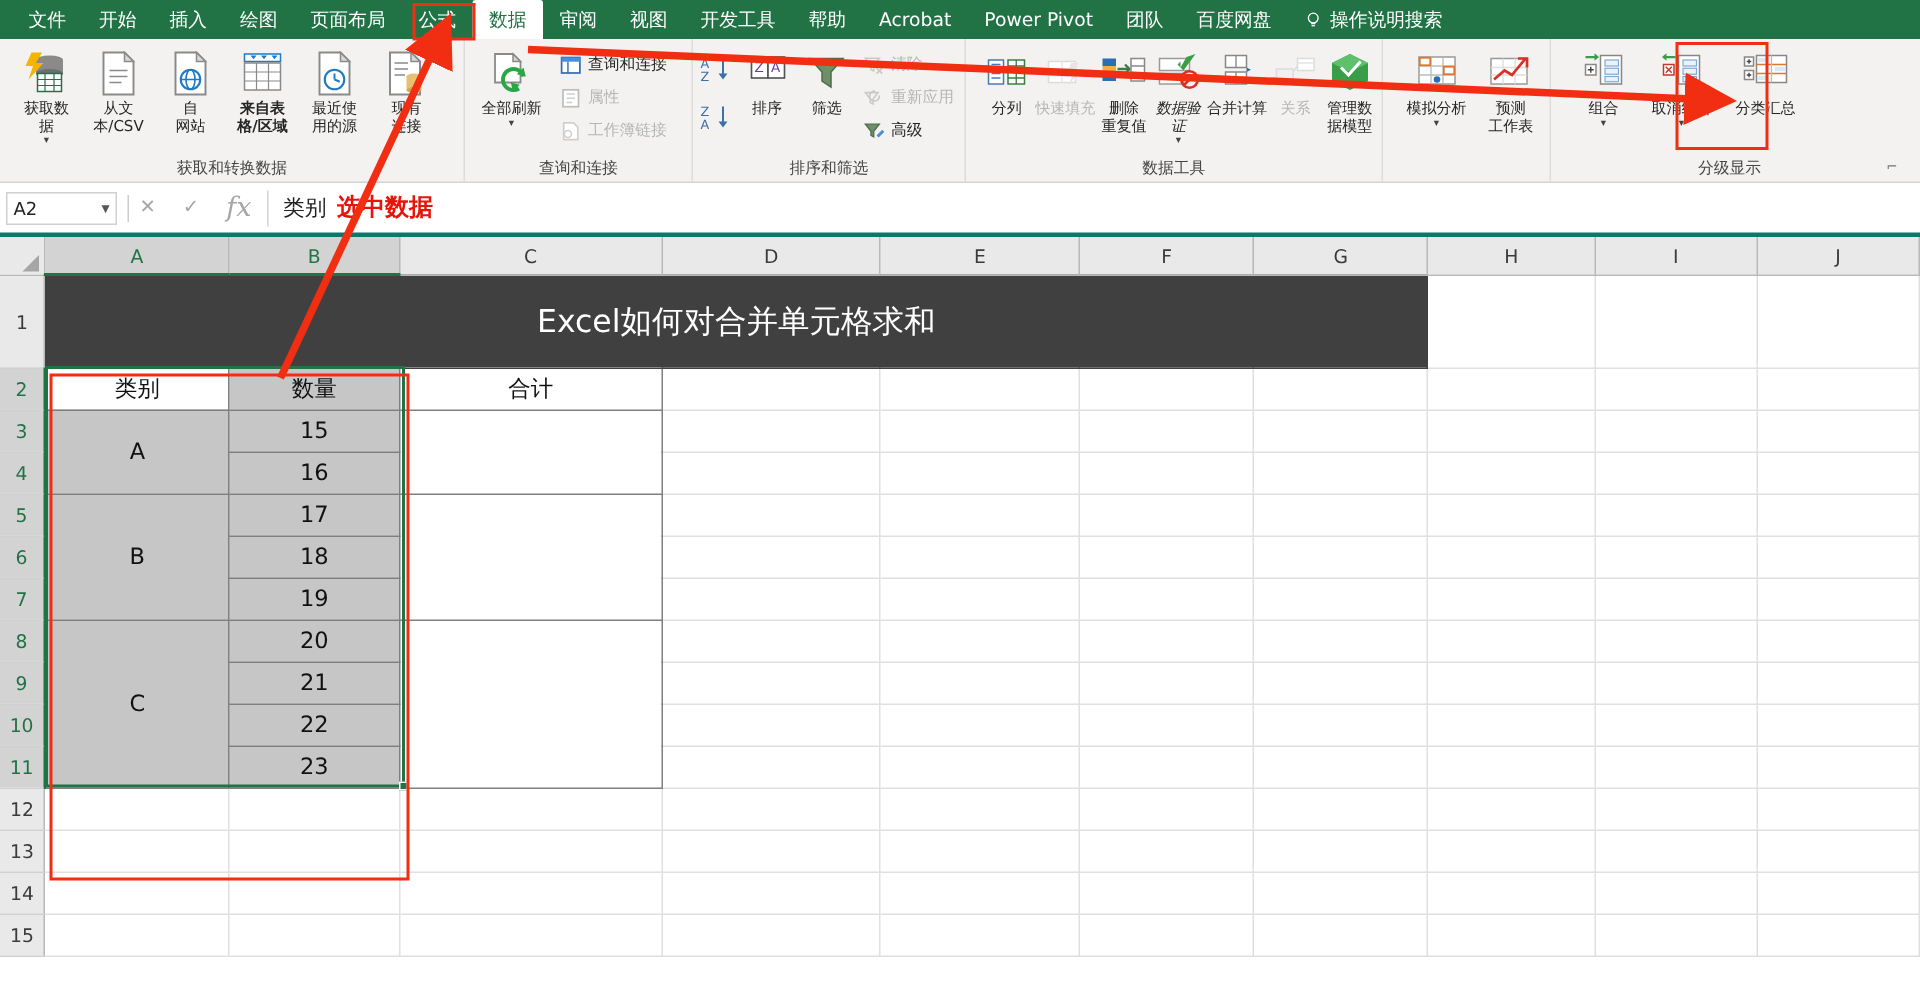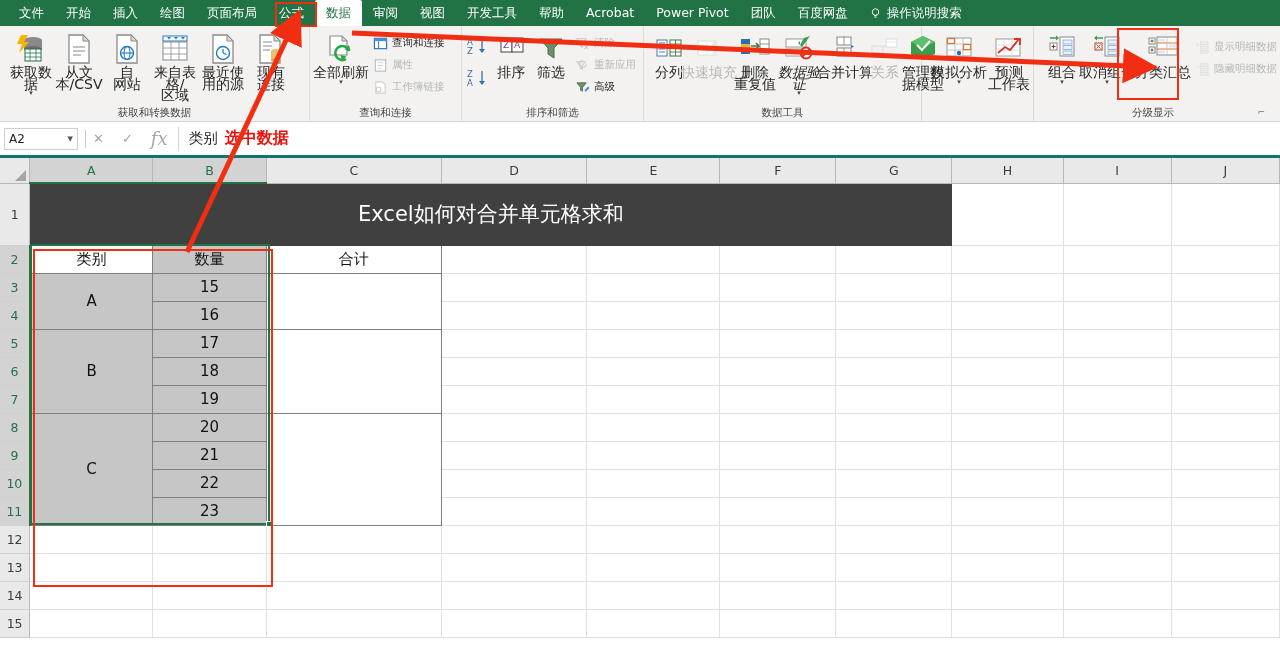--- a/index.html
+++ b/index.html
@@ -43,21 +43,21 @@
   }
   .rgroup-label .dialog-launcher {
     position: absolute; right: 4px; bottom: 2px; font-size: 9px; color: #777;
   }
   .btn-big {
     width: 48px; display: flex; flex-direction: column; align-items: center;
     padding: 2px 1px; cursor: default;
   }
   .btn-big .ic { height: 34px; display: flex; align-items: center; justify-content: center; }
   .btn-big .lb {
-    font-size: 14px; color: #262626; text-align: center; line-height: 11.5px;
+    font-size: 10px; color: #262626; text-align: center; line-height: 11.5px;
     margin-top: 1px; word-break: keep-all;
   }
   .btn-big.wide { width: 56px; }
   .btn-big.dim .lb { color: #b6b6b6; }
   .btn-small {
     display: flex; align-items: center; gap: 4px; height: 22px;
     padding: 0 4px; font-size: 10.5px; color: #262626; white-space: nowrap;
   }
   .btn-small.dim { color: #b6b6b6; }
   .col-stack { display: flex; flex-direction: column; justify-content: flex-start; padding-top: 2px; }
@@ -230,21 +230,21 @@
             <svg width="32" height="32" viewBox="0 0 32 32">
               <rect x="4" y="3" width="24" height="5" fill="#fff" stroke="#1f7ac4" stroke-width="1"></rect>
               <path d="M8 4 l2 2.5 2-2.5z M15 4 l2 2.5 2-2.5z M22 4 l2 2.5 2-2.5z" fill="#1f7ac4"></path>
               <rect x="4" y="9" width="24" height="18" fill="#fff" stroke="#8a8a8a" stroke-width="1"></rect>
               <line x1="12" y1="9" x2="12" y2="27" stroke="#8a8a8a" stroke-width="0.8"></line>
               <line x1="20" y1="9" x2="20" y2="27" stroke="#8a8a8a" stroke-width="0.8"></line>
               <line x1="4" y1="15" x2="28" y2="15" stroke="#8a8a8a" stroke-width="0.8"></line>
               <line x1="4" y1="21" x2="28" y2="21" stroke="#8a8a8a" stroke-width="0.8"></line>
             </svg>
           </span>
-          <span class="lb" style="white-space:pre-line;">来自表
+          <span class="lb" style="white-space:pre-line;font-weight:bold;">来自表
 格/区域</span>
         </div>
         <div class="btn-big">
           <span class="ic">
             <svg width="28" height="32" viewBox="0 0 28 32">
               <path d="M4 2 H18 L24 8 V30 H4 Z" fill="#fff" stroke="#8a8a8a" stroke-width="1.3"></path>
               <path d="M18 2 L24 8 H18 Z" fill="#d8d8d8" stroke="#8a8a8a" stroke-width="1"></path>
               <circle cx="14" cy="20" r="6.5" fill="#fff" stroke="#1f7ac4" stroke-width="1.4"></circle>
               <line x1="14" y1="20" x2="14" y2="16" stroke="#1f7ac4" stroke-width="1.3"></line>
               <line x1="14" y1="20" x2="17.5" y2="21.5" stroke="#1f7ac4" stroke-width="1.3"></line>
@@ -564,40 +564,20 @@
               <rect x="11" y="3" width="20" height="18" fill="#fff" stroke="#888" stroke-width="1"></rect>
               <line x1="11" y1="9" x2="31" y2="9" stroke="#e0752d" stroke-width="1"></line>
               <line x1="11" y1="15" x2="31" y2="15" stroke="#e0752d" stroke-width="1"></line>
               <line x1="21" y1="3" x2="21" y2="21" stroke="#bbb" stroke-width="0.8"></line>
               <rect x="12" y="4.5" width="7" height="3" fill="#dbe9f7"></rect>
               <rect x="23" y="10.5" width="7" height="3" fill="#dbe9f7"></rect>
               <rect x="12" y="16.5" width="7" height="3" fill="#dbe9f7"></rect>
             </svg>
           </span>
           <span class="lb">分类汇总</span>
-        </div>
-        <div class="col-stack" style="padding-top:6px;">
-          <div class="btn-small dim">
-            <svg width="15" height="15" viewBox="0 0 16 16">
-              <text x="0" y="7" font-size="7" fill="#d9d9d9" font-family="DejaVu Sans">+</text>
-              <rect x="6" y="2" width="8" height="3" fill="#ececec" stroke="#dcdcdc" stroke-width="0.7"></rect>
-              <rect x="6" y="6.5" width="8" height="3" fill="#ececec" stroke="#dcdcdc" stroke-width="0.7"></rect>
-              <rect x="6" y="11" width="8" height="3" fill="#ececec" stroke="#dcdcdc" stroke-width="0.7"></rect>
-            </svg>
-            <span>显示明细数据</span>
-          </div>
-          <div class="btn-small dim">
-            <svg width="15" height="15" viewBox="0 0 16 16">
-              <text x="0" y="7" font-size="7" fill="#d9d9d9" font-family="DejaVu Sans">−</text>
-              <rect x="6" y="2" width="8" height="3" fill="#ececec" stroke="#dcdcdc" stroke-width="0.7"></rect>
-              <rect x="6" y="6.5" width="8" height="3" fill="#ececec" stroke="#dcdcdc" stroke-width="0.7"></rect>
-              <rect x="6" y="11" width="8" height="3" fill="#ececec" stroke="#dcdcdc" stroke-width="0.7"></rect>
-            </svg>
-            <span>隐藏明细数据</span>
-          </div>
         </div>
       </div>
       <div class="rgroup-label">
         <span>分级显示</span>
         <span class="dialog-launcher">⌐</span>
       </div>
     </div>
   </div>
 
   <div class="formula-bar">

